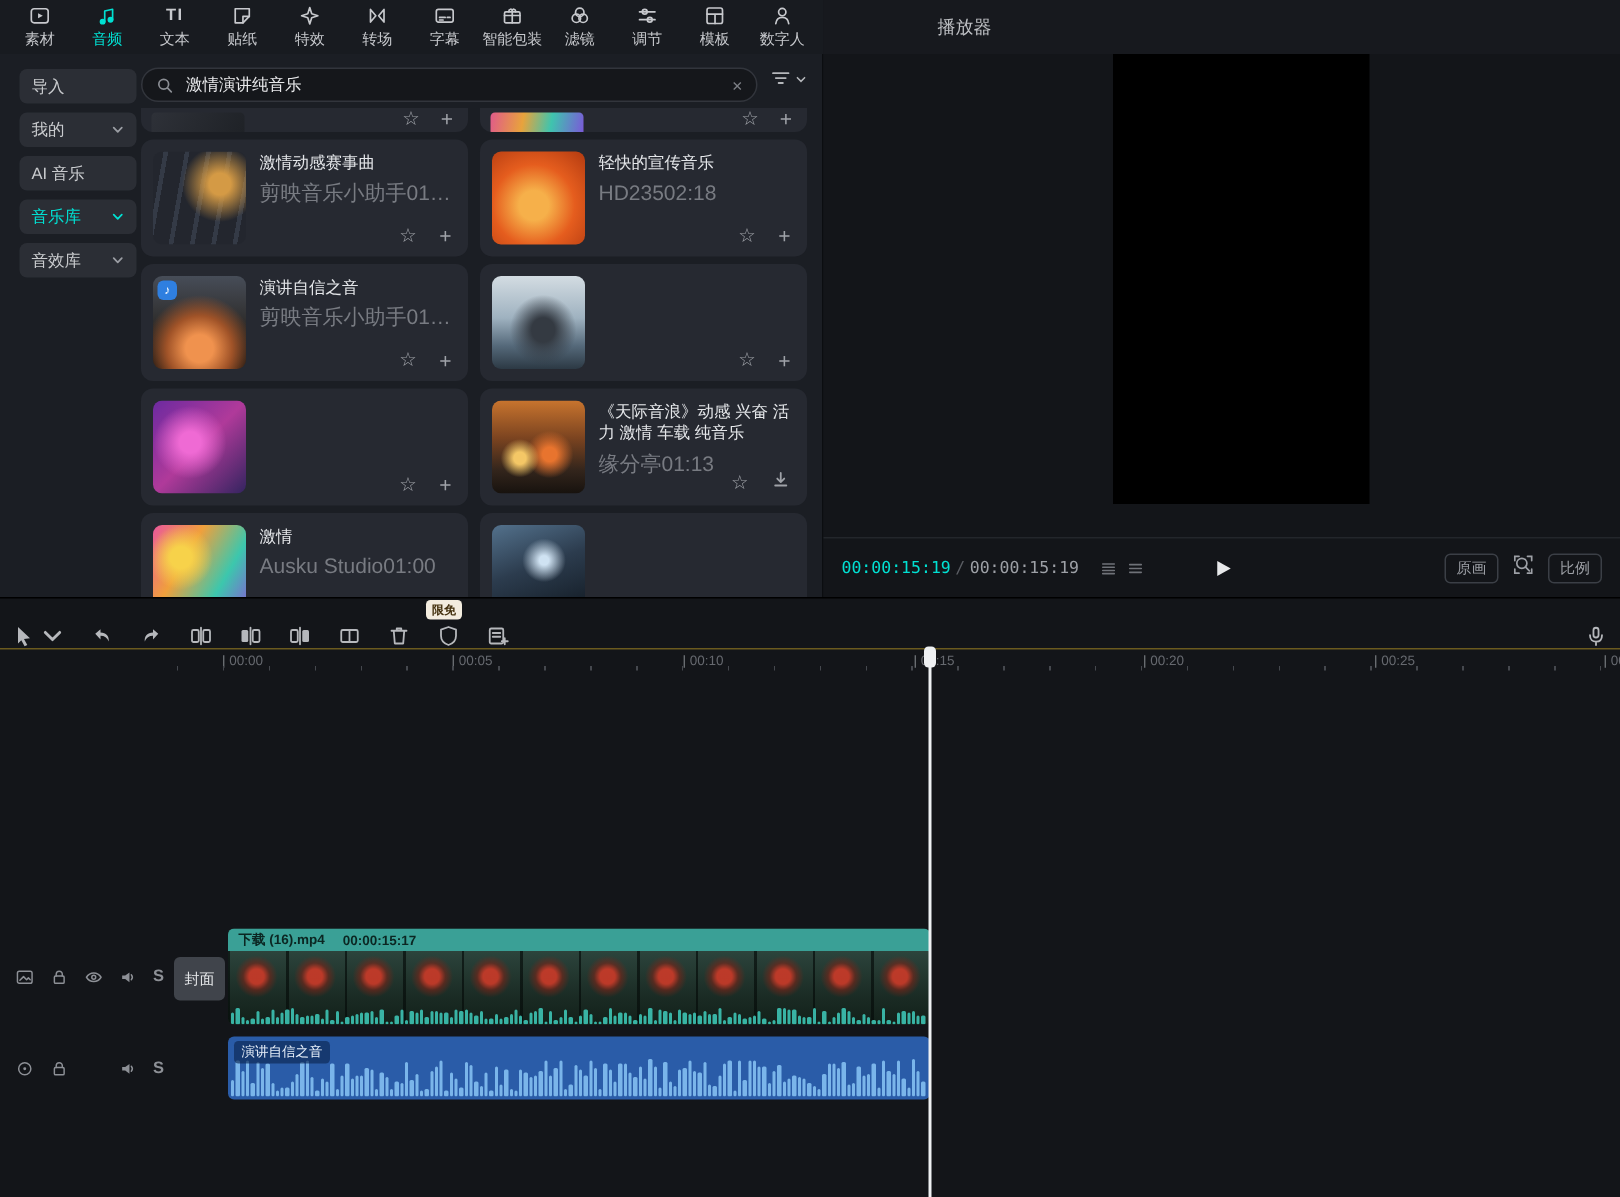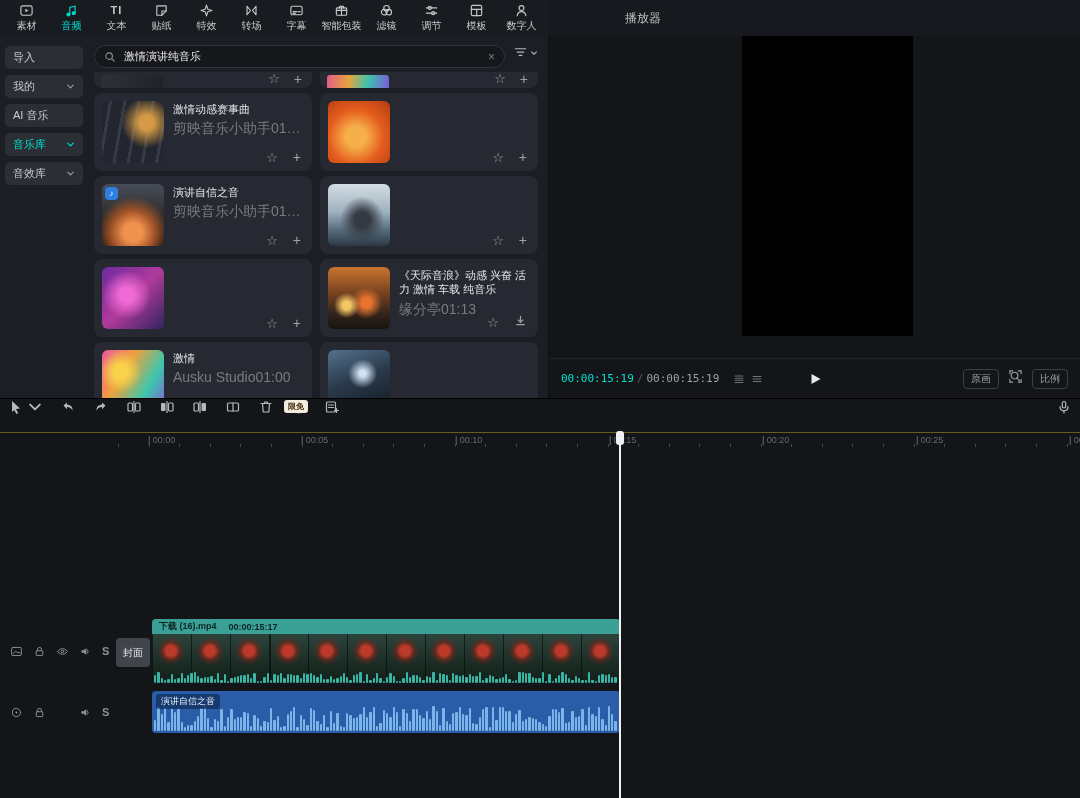--- a/index.html
+++ b/index.html
@@ -13,21 +13,21 @@
   .nav-item svg *{stroke:#c7c9cd;fill:none;stroke-width:1.2;stroke-linecap:round;stroke-linejoin:round;}
   .nav-item svg .f{fill:#c7c9cd;stroke:none;}
   .nav-label{font-size:10px;color:#c7c9cd;white-space:nowrap;}
   .nav-item.active .nav-label{color:#00e0d2;}
   .nav-item.active svg *{stroke:#00e0d2;}
   .nav-item.active svg .f{fill:#00e0d2;}
   .ti{font-size:11px;font-weight:bold;color:#c7c9cd;height:15px;line-height:15px;letter-spacing:1px;}
 
   
   .media-panel{position:absolute;left:0;top:36px;width:549px;height:362px;background:#1b1e24;border-right:1px solid #0b0d10;box-sizing:border-box;}
-  .sidebar{position:absolute;left:0;top:0;width:88px;height:100%;padding:10px 5px;box-sizing:border-box;}
+  .sidebar{position:absolute;left:8px;top:0;width:88px;height:100%;padding:10px 5px;box-sizing:border-box;}
   .side-btn{height:23px;background:#2b2e35;border-radius:5px;display:flex;align-items:center;justify-content:space-between;padding:0 8px;margin-bottom:6px;font-size:11px;color:#c9cbce;cursor:pointer;}
   .side-btn svg path{stroke:#9a9da3;fill:none;stroke-width:1.3;stroke-linecap:round;stroke-linejoin:round;}
   .side-btn.active{color:#00e0d2;}
   .side-btn.active svg path{stroke:#00e0d2;}
 
   .browser{position:absolute;left:88px;top:0;right:0;height:100%;overflow:hidden;}
   .search-row{display:flex;align-items:flex-start;gap:8px;padding:9px 10px 4px 6px;}
   .search-box{flex:1;height:23px;background:#15171b;border:1px solid #32353c;border-radius:12px;display:flex;align-items:center;padding:0 9px;gap:6px;box-sizing:border-box;}
   .search-box svg{flex:none;}
   .search-box svg *{stroke:#8b8e94;fill:none;stroke-width:1.3;stroke-linecap:round;}
@@ -65,21 +65,21 @@
   .list-ics{display:flex;gap:6px;margin-left:14px;}
   .list-ics svg *{stroke:#6f7278;stroke-width:1.2;stroke-linecap:round;}
   .play-btn{position:absolute;left:50%;top:50%;transform:translate(-50%,-50%);cursor:pointer;}
   .play-btn svg{display:block;}
   .right-ctrls{margin-left:auto;display:flex;align-items:center;gap:9px;}
   .chip{border:1px solid #3b3f46;color:#9da0a6;font-size:10px;border-radius:4px;padding:2px 7px;cursor:pointer;white-space:nowrap;}
   .zoom-ic svg *{stroke:#9da0a6;fill:none;stroke-width:1.2;stroke-linecap:round;}
 
   
   .timeline{position:absolute;left:0;top:398px;width:1080px;height:400px;background:#131519;border-top:1px solid #000;box-sizing:border-box;}
-  .tl-toolbar{position:relative;height:33px;display:flex;align-items:flex-start;padding:0 8px;gap:17px;}
+  .tl-toolbar{position:relative;height:33px;display:flex;align-items:flex-end;padding:0 8px;gap:17px;}
   .tl-toolbar svg{width:16px;height:16px;}
   .tl-toolbar svg *{stroke:#b6b8bc;fill:none;stroke-width:1.2;stroke-linecap:round;stroke-linejoin:round;}
   .tl-toolbar svg .f{fill:#b6b8bc;stroke:none;}
   .tool{cursor:pointer;display:flex;align-items:center;gap:3px;}
   .free-badge{position:absolute;left:284px;top:1px;background:#f3ecdf;color:#43300e;font-size:8px;font-weight:bold;padding:1px 4px;border-radius:3px;z-index:3;}
   .mic-tool{margin-left:auto;}
 
   .tl-ruler{position:absolute;top:33px;left:0;right:0;height:15px;border-top:1px solid #6b5a1e;}
   .tl-ruler::after{content:"";position:absolute;left:118px;right:0;bottom:1px;height:3px;
     background:repeating-linear-gradient(90deg,#45484e 0 1px,transparent 1px 30.6px);}
@@ -281,20 +281,24 @@
             <div class="card-sub">剪映音乐小助手01:00</div>
           </div>
           <div class="card-actions">
             <span class="icon-star">☆</span>
             <span class="icon-plus">+</span>
           </div>
         </div>
 
         <div class="card">
           <div class="thumb" style="background:radial-gradient(circle at 45% 58%,#f6b04a 0 20%,#e55d1e 55%,#b23a10 100%)"></div>
+          <div class="card-info">
+            <div class="card-title">轻快的宣传音乐</div>
+            <div class="card-sub">HD23502:18</div>
+          </div>
           <div class="card-actions">
             <span class="icon-star">☆</span>
             <span class="icon-plus">+</span>
           </div>
         </div>
 
         <div class="card">
           <div class="thumb" style="background:radial-gradient(circle at 50% 78%,#f0924e 0 16%,#a05328 38%,rgba(90,50,30,0) 62%),linear-gradient(180deg,#474d58 0%,#2c2a28 55%,#191410 100%)">
             <span class="src-badge">♪</span>
           </div>

